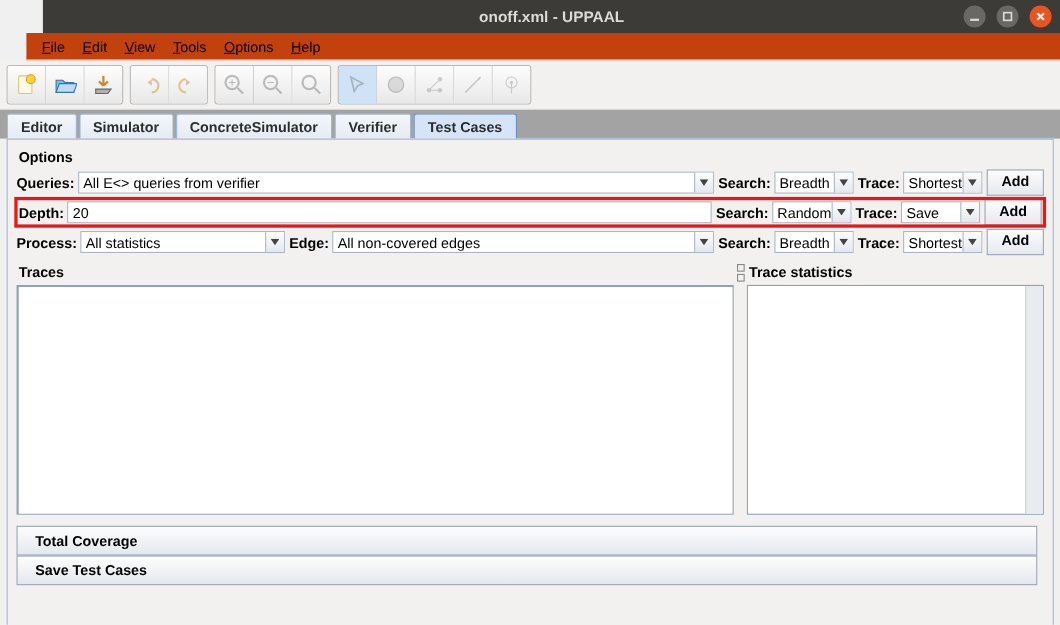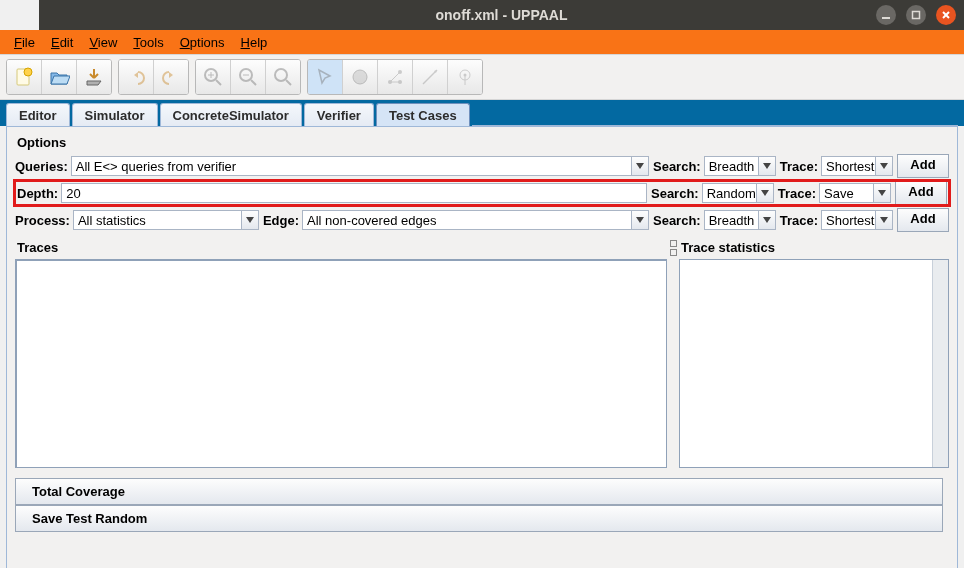--- a/index.html
+++ b/index.html
@@ -7,35 +7,35 @@
 
   
   .titlebar{height:30px;background:#3c3b37;display:flex;align-items:center;justify-content:center;position:relative;margin-left:39px;}
   .titlebar .title{color:#dedbd6;font-weight:bold;font-size:14px;}
   .win-controls{position:absolute;right:8px;top:5px;display:flex;gap:10px;}
   .win-btn{width:20px;height:20px;border-radius:10px;display:flex;align-items:center;justify-content:center;font-size:12px;color:#3c3b37;}
   .win-min,.win-max{background:#6a6864;color:#dedbd6;}
   .win-close{background:#e95420;color:#fff;}
 
   
-  .menubar{background:#f97316;height:24px;display:flex;align-items:center;padding:0 6px;border-bottom:1px solid #d6d6d6;}
+  .menubar{background:#c2410c;height:24px;display:flex;align-items:center;padding:0 6px;border-bottom:1px solid #d6d6d6;margin-left:24px;}
   .menu-item{padding:2px 8px;}
   .menu-item u{text-decoration:underline;}
 
   
   .toolbar{background:#f2f1f0;padding:4px 6px;display:flex;align-items:center;border-bottom:1px solid #d6d6d6;}
   .tool-group{display:flex;border:1px solid #b8b8b8;border-radius:3px;margin-right:6px;background:#fefefe;overflow:hidden;}
   .tool-btn{width:34px;height:34px;display:flex;align-items:center;justify-content:center;border-right:1px solid #d0d0d0;background:linear-gradient(#fdfdfd,#e8e8e8);}
   .tool-btn:last-child{border-right:none;}
   .tool-btn svg{display:block;}
   .tool-btn.sel{background:#cfe3f7;}
   .tool-btn.dim svg{opacity:.45;}
 
   
-  .tabbar{display:flex;align-items:flex-end;height:26px;padding:0 6px;background:#0369a1;}
+  .tabbar{display:flex;align-items:flex-end;height:26px;padding:0 6px;background:#a3a3a3;}
   .tab{padding:4px 12px 3px;border:1px solid #9fb8d8;border-bottom:none;margin-right:2px;background:linear-gradient(#ffffff,#ecf1f8);font-weight:bold;color:#2c2c2c;border-top-left-radius:3px;border-top-right-radius:3px;font-size:13px;}
   .tab.inactive{background:linear-gradient(#f4f7fb,#e5ebf4);font-weight:bold;}
   .tab.active{background:#d5e4f6;border-color:#6e90bd;}
   .tabline{flex:1;border-bottom:1px solid #9fb8d8;}
 
   
   .content{border:1px solid #9fb8d8;margin:0 6px 6px 6px;background:#f2f1f0;padding:6px 8px 8px 8px;height:474px;box-sizing:border-box;}
 
   .section-title{font-weight:bold;margin:2px 0 4px 2px;}
 
@@ -312,16 +312,16 @@
     <div class="panel panel-right">
       <div class="section-title">Trace statistics</div>
       <div class="panel-body">
         <div class="vscroll"></div>
       </div>
     </div>
   </div>
 
   <div class="bottom-btns">
     <div class="big-btn">Total Coverage</div>
-    <div class="big-btn">Save Test Random</div>
+    <div class="big-btn">Save Test Cases</div>
   </div>
 
 </div>
 
 </body></html>

